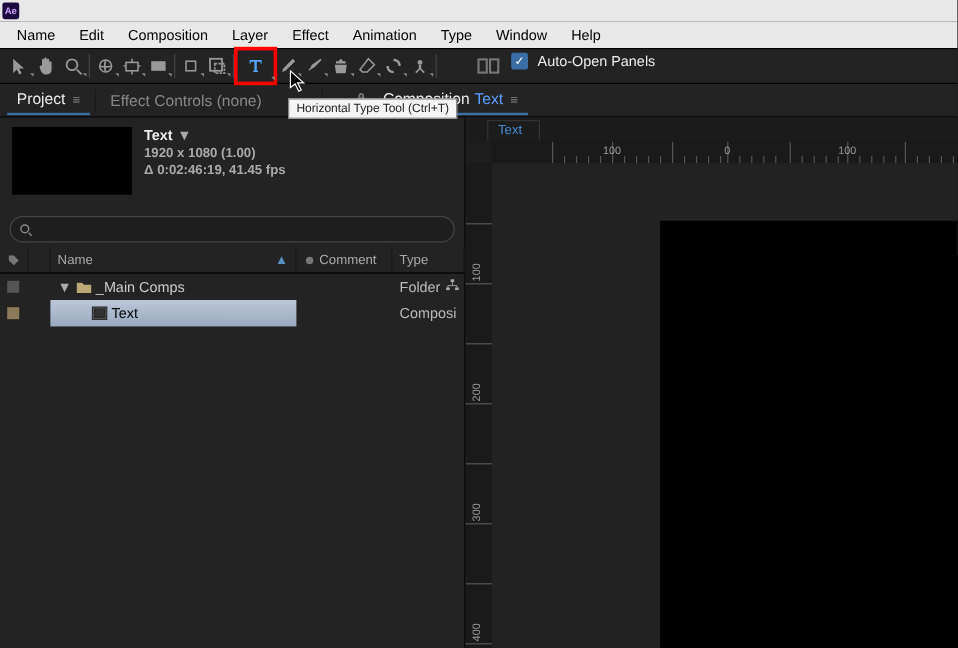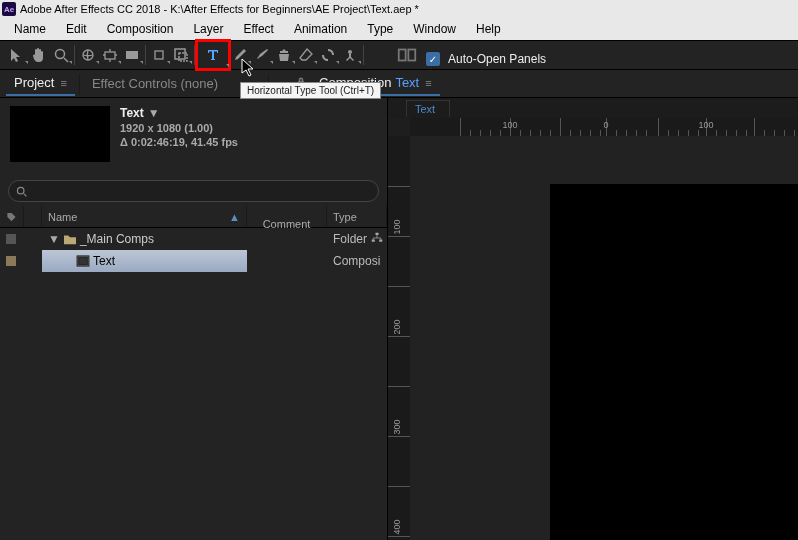--- a/index.html
+++ b/index.html
@@ -14,21 +14,21 @@
 .menubar .item { padding: 2px 10px; cursor: default; }
 
 
 .toolbar { height: 30px; background: #232323; display: flex; align-items: center; padding: 0 6px; gap: 0; border-bottom: 1px solid #000; border-top: 1px solid #000; }
 .tool { width: 22px; height: 22px; display: inline-flex; align-items: center; justify-content: center; color: #999; cursor: pointer; position: relative; }
 .tool svg { width: 16px; height: 16px; }
 .tool.dropdown::after { content: ""; position: absolute; right: 0; bottom: 2px; width: 0; height: 0; border-left: 3px solid transparent; border-top: 3px solid #888; }
 .tool-sep { width: 1px; height: 20px; background: #444; margin: 0 2px; }
 .tool.highlighted { outline: 3px solid #ff0000; outline-offset: -1px; width: 32px; height: 28px; }
 .tool.highlighted svg { color: #58a5ff; }
-.toolbar-right { margin-left: 30px; display: flex; align-items: flex-end; gap: 8px; }
+.toolbar-right { margin-left: 30px; display: flex; align-items: flex-start; gap: 8px; }
 .chk { width: 14px; height: 14px; background: #3a6ea5; border-radius: 2px; display: inline-flex; align-items: center; justify-content: center; }
 .chk::after { content: "✓"; color: #fff; font-size: 10px; }
 .toolbar-label { color: #eee; font-size: 12px; }
 .snap-icon { width: 22px; height: 22px; display: inline-flex; align-items: center; justify-content: center; color: #777; }
 
 
 .tooltip { position: absolute; top: 82px; left: 240px; background: #f5f5f5; border: 1px solid #888; color: #222; padding: 2px 6px; font-size: 10px; z-index: 50; }
 .cursor-arrow { position: absolute; top: 58px; left: 241px; z-index: 60; pointer-events: none; }
 
 
@@ -57,21 +57,21 @@
 .search { width: 100%; height: 22px; background: #1e1e1e; border: 1px solid #444; border-radius: 11px; display: flex; align-items: center; padding: 0 6px; color: #888; }
 .search svg { width: 13px; height: 13px; }
 
 
 .table-head { display: flex; height: 22px; background: #232323; align-items: center; border-bottom: 1px solid #000; }
 .table-head .cell { padding: 0 6px; font-size: 11px; color: #aaa; border-right: 1px solid #1a1a1a; display: flex; align-items: center; height: 100%; }
 .col-tag { width: 24px; }
 .col-eye { width: 18px; }
 .col-name { flex: 1; display: flex; align-items: center; justify-content: space-between; }
 .col-name .sort { color: #5a90c0; }
-.col-comment { width: 80px; flex-direction: column; }
+.col-comment { width: 80px; }
 .col-type { width: 60px; }
 
 
 .row { display: flex; height: 22px; align-items: center; font-size: 12px; }
 .row .cell { padding: 0 6px; border-right: 1px solid transparent; display: flex; align-items: center; height: 100%; gap: 4px; }
 .row .chip { width: 10px; height: 10px; background: #555; display: inline-block; }
 .folder-icon, .comp-icon { width: 14px; height: 12px; display: inline-flex; align-items: center; justify-content: center; }
 .twirl { color: #aaa; cursor: pointer; }
 .row.selected .col-name { background: linear-gradient(#bcc6d6, #9aaac2); color: #000; }
 .row.selected .col-name .cell-text { color: #000; }
@@ -93,21 +93,20 @@
 .canvas { position: absolute; top: 48px; left: 140px; width: 400px; height: 400px; background: #000; }
 
 .menu-lines::before { content: "≡"; color: #888; font-size: 11px; }
 
 </style>
 </head>
 <body>
 
 <div class="titlebar">
   <span class="app-icon">Ae</span>
-  <span>Adobe After Effects CC 2018 - K:\After Effects for Beginners\AE Project\Text.aep *</span>
 </div>
 
 <div class="menubar">
   <span class="item">Name</span>
   <span class="item">Edit</span>
   <span class="item">Composition</span>
   <span class="item">Layer</span>
   <span class="item">Effect</span>
   <span class="item">Animation</span>
   <span class="item">Type</span>

